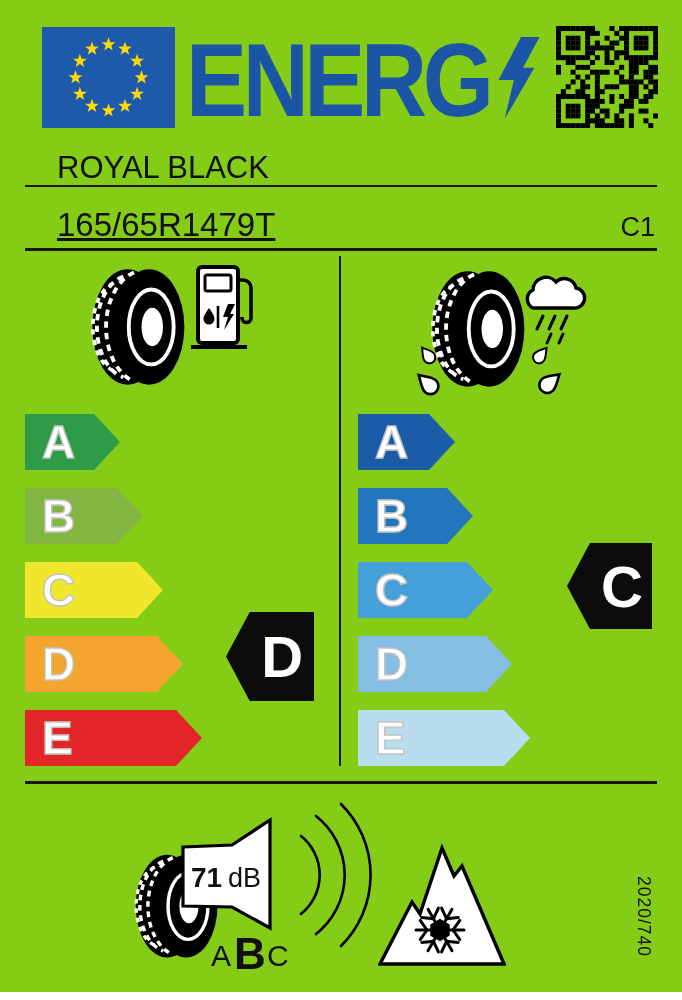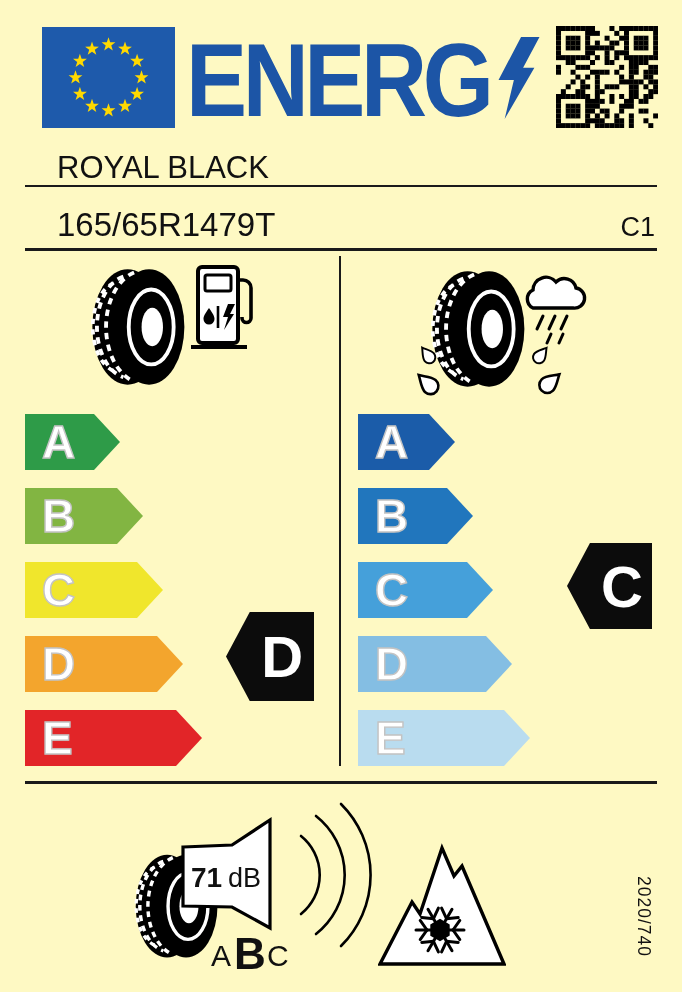--- a/index.html
+++ b/index.html
@@ -1,32 +1,32 @@
 <!DOCTYPE html>
 <html><head>
 <meta charset="utf-8">
 <style>
   html,body{margin:0;padding:0;background:#fff;}
-  #label{position:relative;width:682px;height:992px;background:#fef9c3;overflow:hidden;
+  #label{position:relative;width:682px;height:992px;background:#84cc16;overflow:hidden;
          font-family:"Liberation Sans",sans-serif;color:#111;}
   .abs{position:absolute;}
 
   
   #eu-flag{left:42px;top:27px;width:133px;height:101px;}
   #energ-title{left:186px;top:30px;font-size:104px;font-weight:bold;letter-spacing:-5px;
                line-height:100px;transform:scaleX(.88);transform-origin:left top;}
   #bolt{left:497px;top:37px;width:44px;height:82px;}
   #qr{left:556px;top:26px;width:102px;height:102px;}
 
   
   #brand-name{left:57px;top:150px;font-size:31px;font-weight:normal;letter-spacing:0px;}
   #model-code{right:25px;top:152px;font-size:29px;}
   .rule{left:25px;width:632px;background:#1a1a1a;}
   #rule-1{top:185px;height:2px;}
-  #brand-size{left:57px;top:206px;font-size:33px;}
+  #brand-size{left:57px;top:206px;font-size:33px;text-decoration:underline;}
   #tyre-class{right:27px;top:212px;font-size:27px;}
   #rule-2{top:248px;height:3px;}
   #v-divider{left:339px;top:256px;width:2px;height:510px;background:#1a1a1a;}
   #rule-3{top:781px;height:3px;}
   .bar{position:absolute;height:56px;line-height:56px;
        clip-path:polygon(0 0,calc(100% - 26px) 0,100% 50%,calc(100% - 26px) 100%,0 100%);}
   .bar span{display:inline-block;padding-left:17px;font-size:46px;font-weight:bold;color:#fff;
             -webkit-text-stroke:1.4px #c3c3c3;text-shadow:0 0 1px #bbb;}
   .r1{top:414px;} .r2{top:488px;} .r3{top:562px;} .r4{top:636px;} .r5{top:710px;}
   .ls{left:25px;} .rs{left:358px;}

